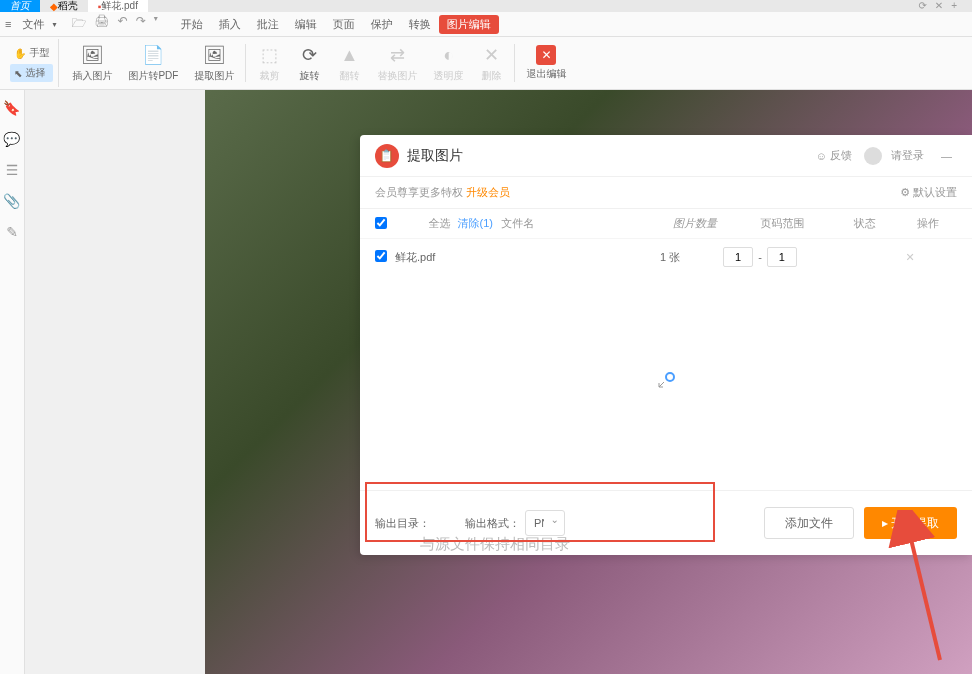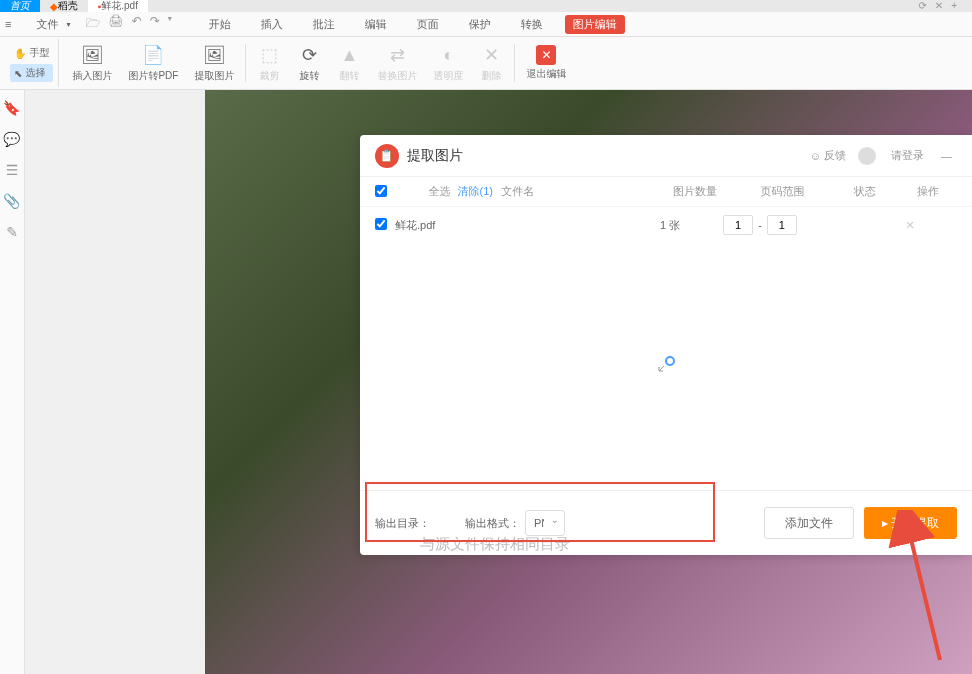--- a/index.html
+++ b/index.html
@@ -8,21 +8,21 @@
     
     .tabs { display: flex; height: 12px; background: #e8e8e8; }
     .tab { display: flex; align-items: center; padding: 0 10px; font-size: 10px; height: 12px; }
     .tab-active { background: #0099ff; color: white; font-style: italic; }
     .tab-orange { color: #ff6600; }
     .tab-red { color: #e74c3c; background: #fff; }
     .tab-controls { margin-left: auto; display: flex; gap: 8px; padding: 0 15px; color: #999; font-size: 10px; }
     
     
     .menubar { display: flex; align-items: center; height: 25px; background: #fafafa; border-bottom: 1px solid #e0e0e0; padding: 0 5px; font-size: 11px; color: #666; }
-    .menu-item { padding: 0 8px; cursor: pointer; margin-left: 14px; }
+    .menu-item { padding: 0 8px; cursor: pointer; }
     .menu-item-active { background: #e74c3c; color: white; border-radius: 3px; padding: 2px 8px; }
     .menu-icons { display: flex; gap: 8px; margin: 0 15px; color: #999; }
     .menu-icon { font-size: 12px; }
     
     
     .toolbar { display: flex; height: 53px; background: #fafafa; border-bottom: 1px solid #e0e0e0; padding: 2px 5px; }
     .tool-selector { display: flex; flex-direction: column; justify-content: center; gap: 2px; padding: 0 5px; border-right: 1px solid #e0e0e0; margin-right: 5px; }
     .tool-sel-item { display: flex; align-items: center; gap: 3px; font-size: 10px; color: #666; padding: 2px 4px; }
     .tool-sel-active { background: #d0e8ff; border-radius: 2px; }
     .tool-group { display: flex; }
@@ -43,34 +43,34 @@
     
     .flower { position: absolute; left: 5%; top: 35%; width: 60%; height: 60%; }
     
     
     .dialog { position: absolute; left: 360px; top: 135px; right: 0; height: 420px; background: white; border-radius: 4px 0 0 4px; box-shadow: -2px 2px 10px rgba(0,0,0,0.15); display: flex; flex-direction: column; }
     .dlg-header { display: flex; align-items: center; height: 42px; padding: 0 15px; border-bottom: 1px solid #f0f0f0; }
     .dlg-icon { width: 24px; height: 24px; background: #e74c3c; border-radius: 50%; display: flex; align-items: center; justify-content: center; color: white; font-size: 12px; margin-right: 8px; }
     .dlg-title { font-size: 14px; color: #333; }
     .dlg-header-right { margin-left: auto; display: flex; align-items: center; gap: 12px; font-size: 11px; color: #999; }
     .dlg-feedback { display: flex; align-items: center; gap: 3px; }
-    .dlg-login { display: flex; align-items: center; gap: 15px; }
+    .dlg-login { display: flex; align-items: center; gap: 9px; }
     .dlg-avatar { width: 18px; height: 18px; border-radius: 50%; background: #ddd; }
     .dlg-min { padding: 0 5px; }
     
     .dlg-subbar { display: flex; align-items: center; height: 32px; padding: 0 15px; font-size: 11px; color: #999; border-bottom: 1px solid #f0f0f0; }
     .dlg-upgrade { color: #ff8800; margin-left: 3px; }
     .dlg-defaultset { margin-left: auto; display: flex; align-items: center; gap: 3px; }
     
     .dlg-thead { display: flex; align-items: center; height: 30px; padding: 0 15px; font-size: 11px; color: #999; border-bottom: 1px solid #f5f5f5; }
     .col-check { width: 20px; }
     .col-all { width: 30px; margin-left: 34px; }
     .col-clear { width: 45px; color: #4a9eff; }
     .col-name { width: 160px; }
-    .col-count { width: 80px; text-align: center; }
+    .col-count { width: 80px; text-align: center; font-style: italic; }
     .col-range { width: 100px; text-align: center; }
     .col-status { width: 70px; text-align: center; }
     .col-op { width: 60px; text-align: center; }
     
     .dlg-row { display: flex; align-items: center; height: 36px; padding: 0 15px; font-size: 11px; color: #666; }
     .row-check { width: 20px; }
     .row-name { width: 235px; }
     .row-count { width: 80px; text-align: center; }
     .row-range { width: 100px; text-align: center; display: flex; align-items: center; justify-content: center; gap: 5px; }
     .range-input { width: 30px; height: 20px; border: 1px solid #ddd; border-radius: 2px; text-align: center; font-size: 11px; }
@@ -233,20 +233,28 @@
         <span>反馈</span>
       </div>
       <div class="dlg-login">
         <div class="dlg-avatar"></div>
         <span>请登录</span>
       </div>
       <span class="dlg-min">—</span>
     </div>
   </div>
 
+  <div class="dlg-subbar">
+    <span>会员尊享更多特权</span>
+    <span class="dlg-upgrade">升级会员</span>
+    <div class="dlg-defaultset">
+      <span>⚙</span>
+      <span>默认设置</span>
+    </div>
+  </div>
 
   <div class="dlg-thead">
     <div class="col-check">
       <input type="checkbox" checked="" style="">
     </div>
     <div class="col-all">全选</div>
     <div class="col-clear">清除(1)</div>
     <div class="col-name">文件名</div>
     <div class="col-count">图片数量</div>
     <div class="col-range">页码范围</div>

